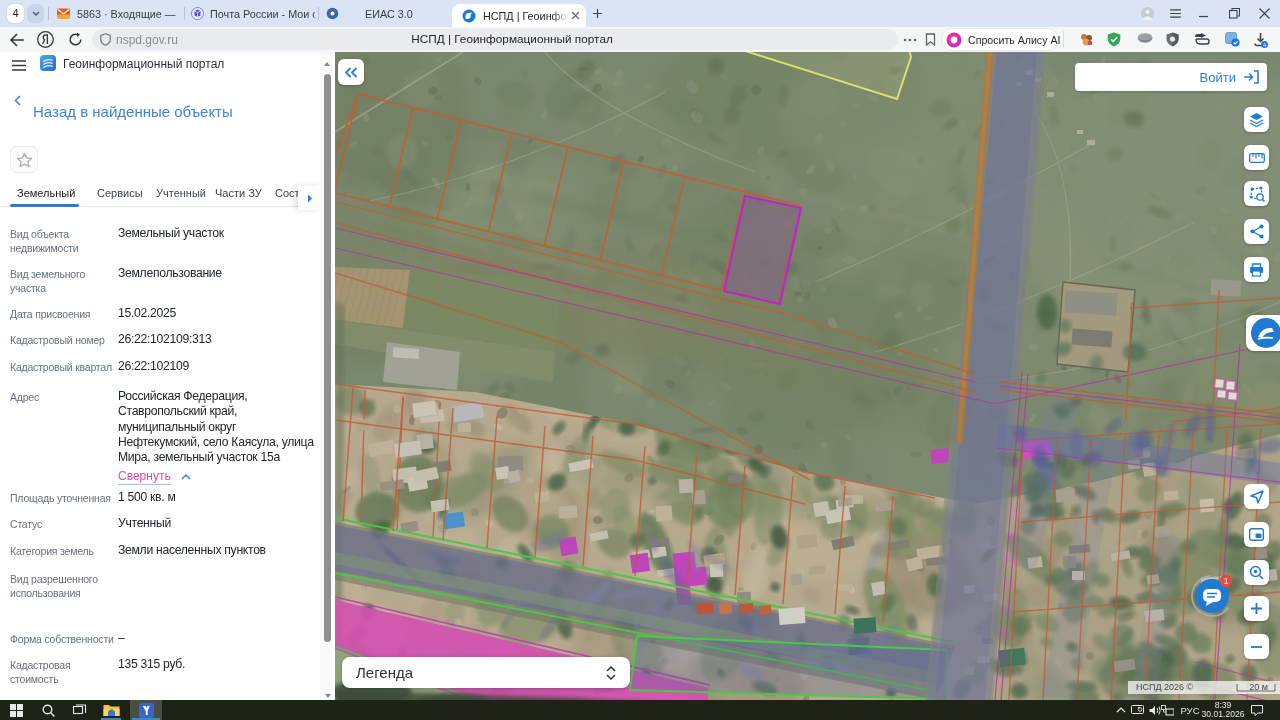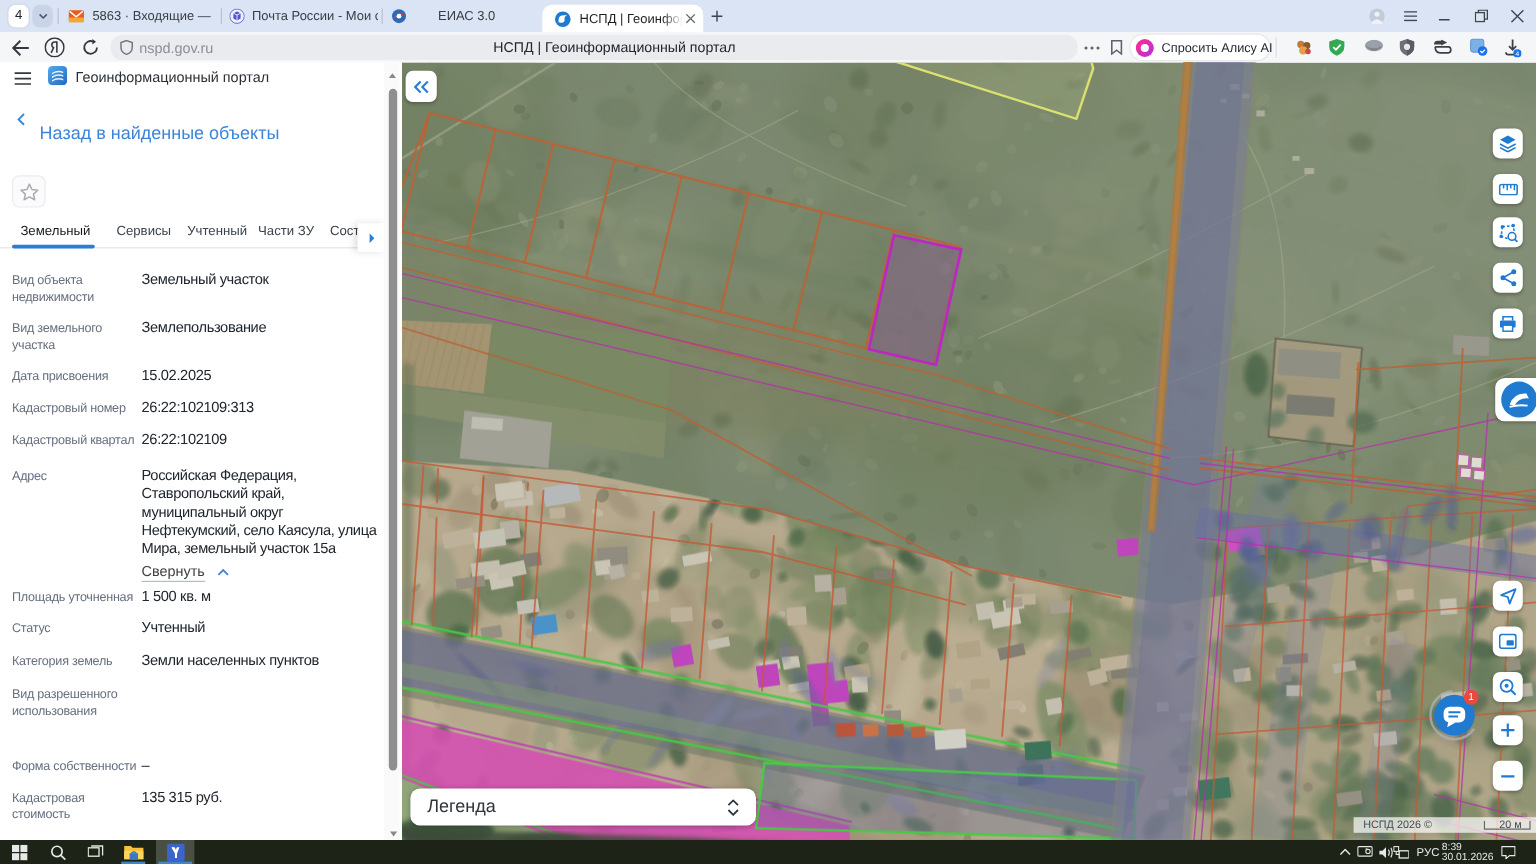--- a/index.html
+++ b/index.html
@@ -278,21 +278,21 @@
     <div class="val" style="top:438px">1 500 кв. м</div>
     <div class="lbl" style="left:10px;top:465px">Статус</div>
     <div class="val" style="top:464px">Учтенный</div>
     <div class="lbl" style="left:10px;top:492px">Категория земель</div>
     <div class="val" style="top:491px">Земли населенных пунктов</div>
     <div class="lbl" style="left:10px;top:520px">Вид разрешенного<br>использования</div>
     <div class="lbl" style="left:10px;top:580px">Форма собственности</div>
     <div class="val" style="top:579px">–</div>
     <div class="lbl" style="left:10px;top:606px">Кадастровая<br>стоимость</div>
     <div class="val" style="top:605px">135 315 руб.</div>
-    <div class="abs" style="left:118px;top:417px;font-size:12px;color:#404040"><span style="border-bottom:1px solid #9cc0ea;padding-bottom:1px">Свернуть</span><svg width="10" height="6" viewBox="0 0 10 6" style="margin-left:10px">
+    <div class="abs" style="left:118px;top:417px;font-size:12px;color:#ec4899"><span style="border-bottom:1px solid #9cc0ea;padding-bottom:1px">Свернуть</span><svg width="10" height="6" viewBox="0 0 10 6" style="margin-left:10px">
         <path d="M1,5 L5,1 L9,5" stroke="#3d85d9" stroke-width="1.5" fill="none"></path>
       </svg></div>
   <div class="abs" style="left:320px;top:0;width:13px;height:648px;background:#fafafa"></div>
   <div class="abs" style="left:323px;top:2px;width:8px;height:8px"><svg width="8" height="8">
         <path d="M1,6 L4,2 L7,6" fill="#8a8a8a"></path>
       </svg></div>
   <div class="abs" style="left:324px;top:634px;width:8px;height:8px"><svg width="8" height="8">
         <path d="M1,2 L4,6 L7,2" fill="#8a8a8a"></path>
       </svg></div>
   <div class="abs" style="left:324px;top:22px;width:7px;height:568px;background:#8f8f8f;border-radius:4px"></div>
@@ -1844,20 +1844,26 @@
         <rect x="880" y="327" width="9" height="9" transform="rotate(4 884 331)"></rect>
         <rect x="891" y="329" width="9" height="9" transform="rotate(4 895 333)"></rect>
         <rect x="882" y="338" width="9" height="8" transform="rotate(4 886 342)"></rect>
         <rect x="893" y="340" width="9" height="8" transform="rotate(4 897 344)"></rect>
       </g>
       <rect width="945" height="648" filter="url(#grain)" opacity="0.13"></rect>
     </svg><div class="mbtn" style="left:3px;top:7px;width:26px;height:26px">
       <svg width="14" height="11" viewBox="0 0 14 11">
         <path d="M6.5,1 L2,5.5 L6.5,10 M12.5,1 L8,5.5 L12.5,10" stroke="#2b7cd3" stroke-width="1.8" fill="none"></path>
       </svg>
+    </div><div class="abs" style="left:740px;top:11px;width:192px;height:28px;background:#fff;border-radius:4px;box-shadow:0 1px 3px rgba(0,0,0,.2);display:flex;align-items:center;justify-content:flex-end">
+      <span style="font-size:13px;color:#2b7cd3">Войти</span>
+      <svg width="16" height="14" viewBox="0 0 16 14" style="margin:0 8px 0 7px">
+        <path d="M1,7 H9 M6,3.5 L9.5,7 L6,10.5" stroke="#2b7cd3" stroke-width="1.6" fill="none"></path>
+        <path d="M11,1 H15 V13 H11" stroke="#2b7cd3" stroke-width="1.6" fill="none"></path>
+      </svg>
     </div><div class="mbtn" style="left:909px;top:55px">
       <svg width="15" height="15" viewBox="0 0 15 15">
         <path d="M7.5,1 L14,4.5 L7.5,8 L1,4.5 Z" fill="#1f7ad0"></path>
         <path d="M1,8 L7.5,11.5 L14,8 M1,11 L7.5,14.5 L14,11" stroke="#1f7ad0" stroke-width="1.3" fill="none"></path>
       </svg>
     </div><div class="mbtn" style="left:909px;top:93px">
       <svg width="16" height="10" viewBox="0 0 16 10">
         <rect x="0.7" y="0.7" width="14.6" height="8.6" rx="1.5" fill="none" stroke="#1f7ad0" stroke-width="1.3"></rect>
         <path d="M4,1 V4 M7,1 V5.5 M10,1 V4 M13,1 V5.5" stroke="#1f7ad0" stroke-width="1.2"></path>
       </svg>
@@ -1985,20 +1991,20 @@
       </svg>
     </div>
   <div class="tico" style="left:1159px;width:16px">
       <svg width="13" height="11" viewBox="0 0 13 11">
         <rect x="5" y="4" width="8" height="6" fill="none" stroke="#e8e8e8" stroke-width="1.1"></rect>
         <rect x="0.5" y="0.5" width="4" height="4" fill="none" stroke="#e8e8e8" stroke-width="0.9"></rect>
         <path d="M2.5,4.5 V7 H5" stroke="#e8e8e8" stroke-width="0.9" fill="none"></path>
       </svg>
     </div>
   <div class="tico" style="left:1178px;width:24px;font-size:9.5px">РУС</div>
-  <div class="tico" style="left:1201px;width:44px;font-size:8.6px;line-height:9.5px">
+  <div class="tico" style="left:1201px;width:44px;font-size:8.6px;text-align:center;line-height:9.5px">
       <div>8:39<br>30.01.2026</div>
     </div>
   <div class="tico" style="left:1250px;width:14px">
       <svg width="12" height="11" viewBox="0 0 12 11">
         <path d="M0.5,0.5 H11.5 V8 H7 L4,10.5 V8 H0.5 Z" fill="none" stroke="#e8e8e8" stroke-width="1"></path>
       </svg>
     </div>
 </div>
 </body></html>

